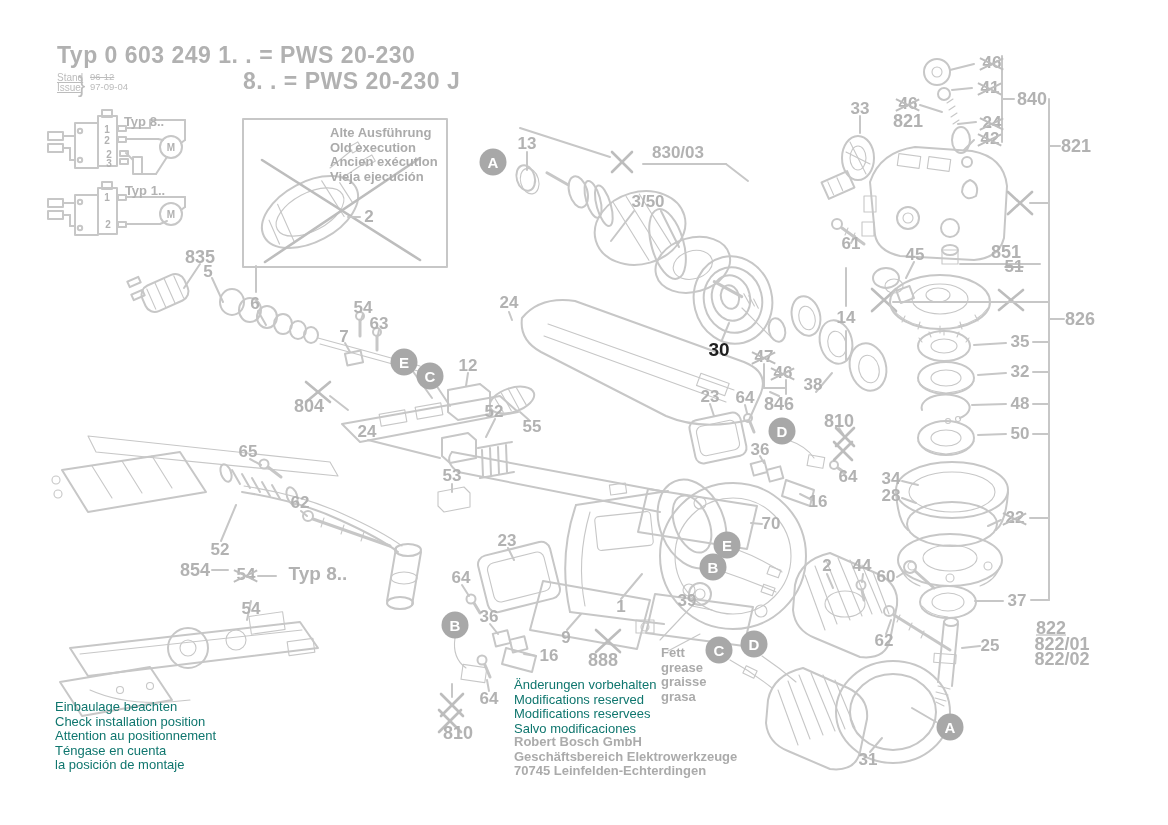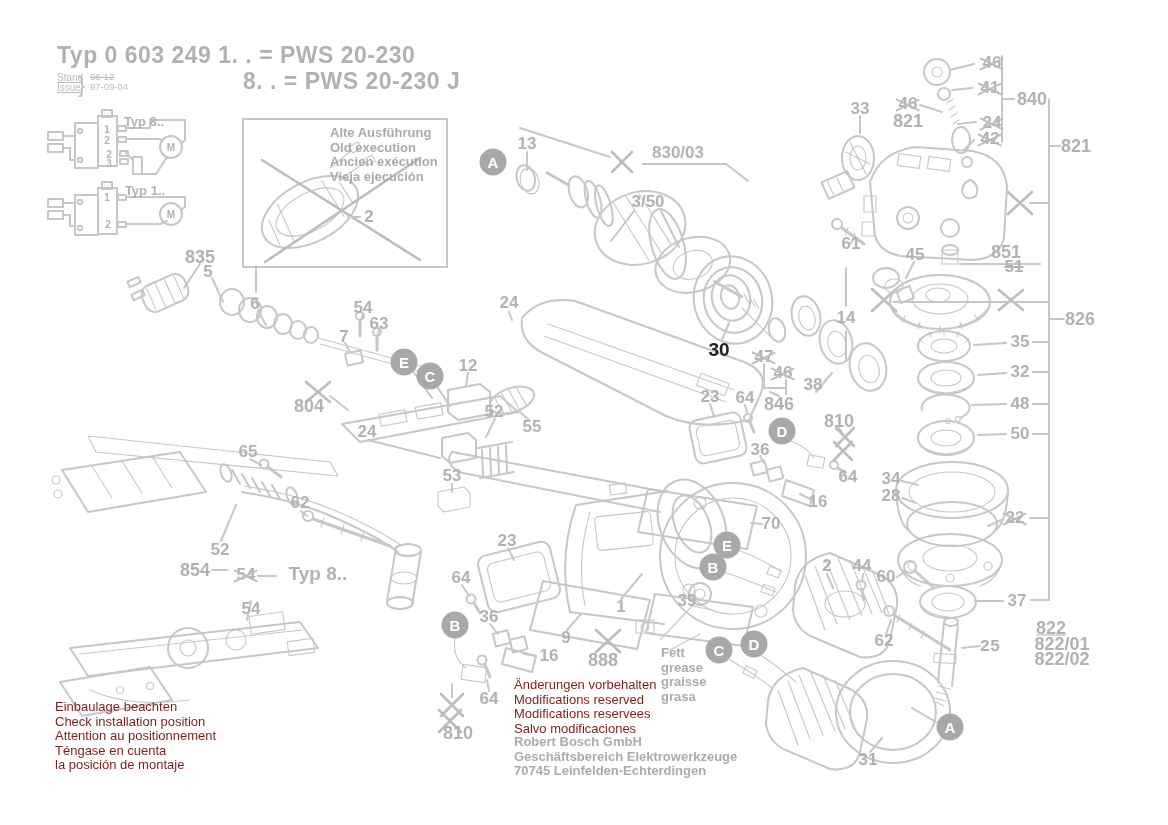--- a/index.html
+++ b/index.html
@@ -23,21 +23,21 @@
   .lbl.typlg{font-size:19px;}
   .lbl.struck{text-decoration:line-through;text-decoration-thickness:2px;}
   .lbl.crossed{position:absolute;}
   .lbl.crossed::before,.lbl.crossed::after{content:"";position:absolute;left:-20%;right:-20%;
        top:50%;height:2.4px;background:#bdbdbd;}
   .lbl.crossed::before{transform:rotate(26deg);}
   .lbl.crossed::after{transform:rotate(-26deg);}
   .badge{position:absolute;transform:translate(-50%,-50%);width:27px;height:27px;border-radius:50%;
        background:#a8a8a8;color:#fff;font-weight:bold;font-size:15px;display:flex;
        align-items:center;justify-content:center;z-index:6;}
-  .block{position:absolute;color:#7f1d1d;font-size:13px;line-height:14.5px;white-space:nowrap;z-index:5;}
+  .block{position:absolute;color:#0f766e;font-size:13px;line-height:14.5px;white-space:nowrap;z-index:5;}
   .block.bold{font-weight:bold;color:#ababab;}
   .title1{position:absolute;left:57px;top:42px;font-weight:bold;font-size:23px;color:#b1b1b1;
        letter-spacing:.5px;white-space:nowrap;z-index:5;}
   .title2{position:absolute;left:243px;top:68px;font-weight:bold;font-size:23px;color:#b1b1b1;
        letter-spacing:.5px;white-space:nowrap;z-index:5;}
   .standissue{position:absolute;left:57px;top:73px;font-size:10px;color:#bcbcbc;line-height:9.5px;z-index:5;text-decoration:underline;}
   .brace{position:absolute;left:78px;top:72px;font-size:22px;color:#bcbcbc;z-index:5;}
   .dates{position:absolute;left:90px;top:72px;font-size:9.5px;color:#bcbcbc;line-height:9.5px;z-index:5;}
   .dates .struck{text-decoration:line-through;}
 </style>
@@ -646,21 +646,21 @@
       <span class="lbl" style="left: 1020px; top: 372px;">32</span>
       <span class="lbl" style="left: 1020px; top: 404px;">48</span>
       <span class="lbl" style="left: 1020px; top: 434px;">50</span>
       <span class="lbl" style="left: 891px; top: 479px;">34</span>
       <span class="lbl" style="left: 891px; top: 496px;">28</span>
       <span class="lbl crossed" style="left: 1015px; top: 518px;">22</span>
       <span class="lbl" style="left: 1017px; top: 601px;">37</span>
       <span class="lbl big" style="left: 1051px; top: 628px; text-decoration: underline;">822</span>
       <span class="lbl big" style="left: 1062px; top: 644px;">822/01</span>
       <span class="lbl big" style="left: 1062px; top: 659px;">822/02</span>
-      <span class="lbl" style="left: 990px; top: 646px; font-family: Liberation Mono, monospace;">25</span>
+      <span class="lbl" style="left: 990px; top: 646px;">25</span>
       <span class="lbl" style="left: 868px; top: 760px;">31</span>
       <span class="lbl" style="left: 886px; top: 577px;">60</span>
       <span class="lbl" style="left: 862px; top: 566px;">44</span>
       <span class="lbl" style="left: 884px; top: 641px;">62</span>
       <span class="lbl" style="left: 827px; top: 566px;">2</span>
       <span class="lbl" style="left: 687px; top: 601px;">39</span>
       <span class="lbl dark" style="left: 719px; top: 350px;">30</span>
       <span class="lbl crossed" style="left: 764px; top: 357px;">47</span>
       <span class="lbl crossed" style="left: 783px; top: 373px;">46</span>
       <span class="lbl big" style="left: 779px; top: 404px;">846</span>

